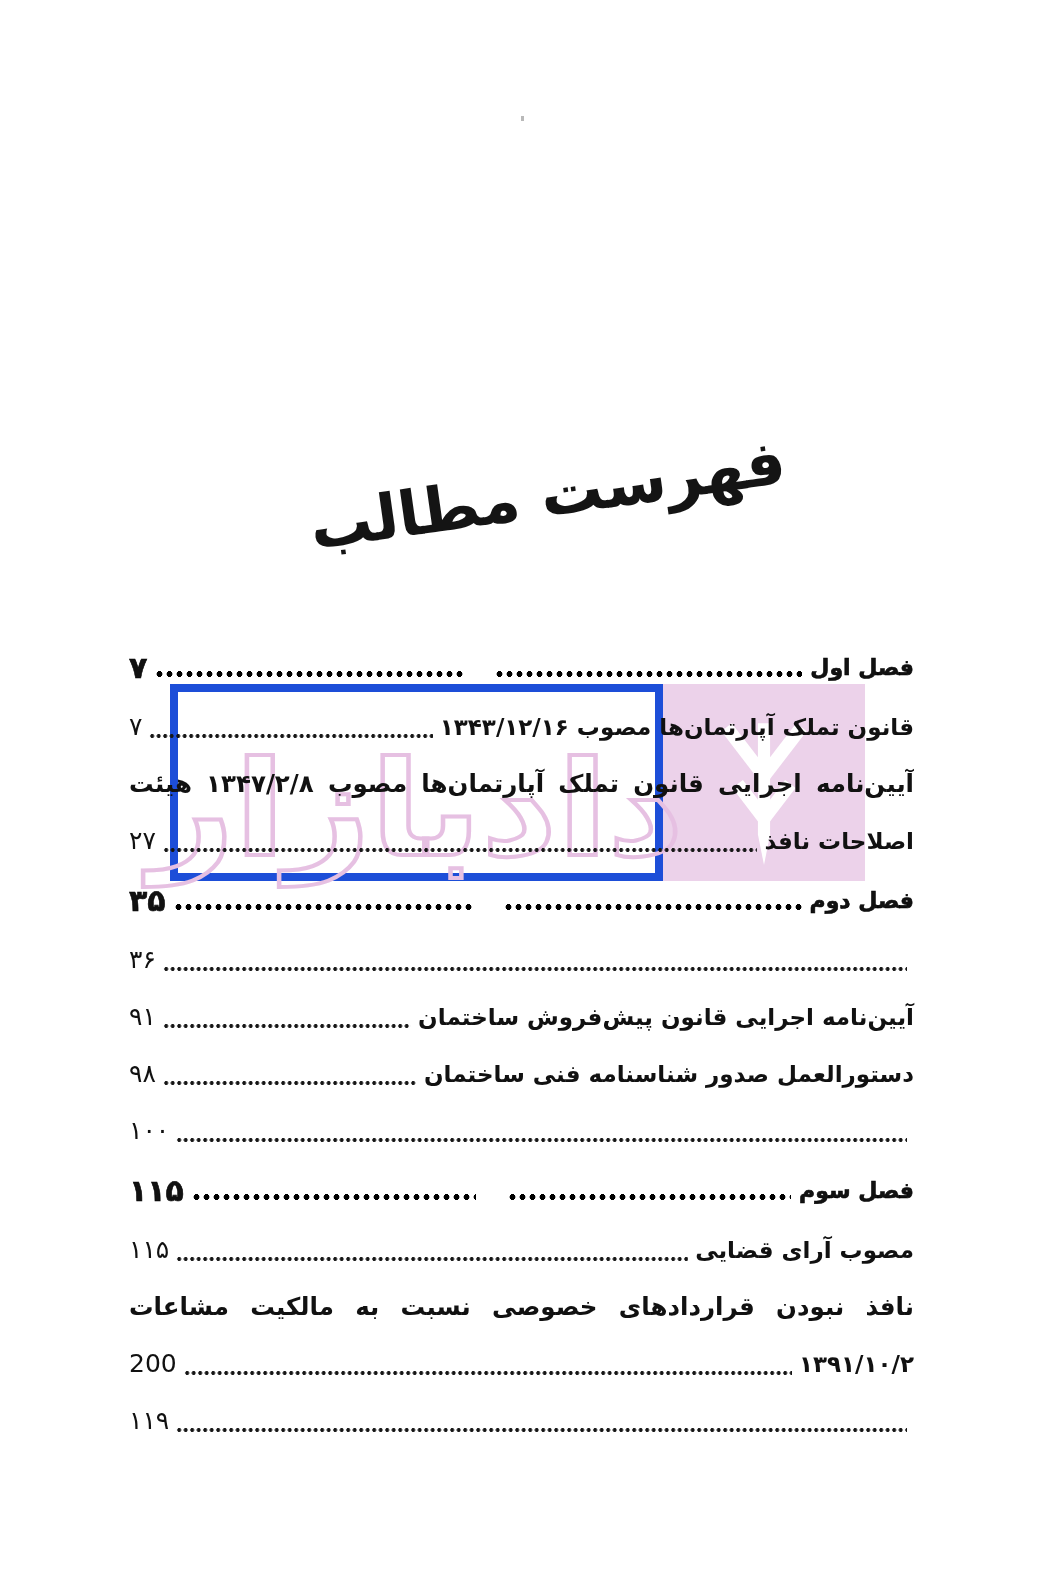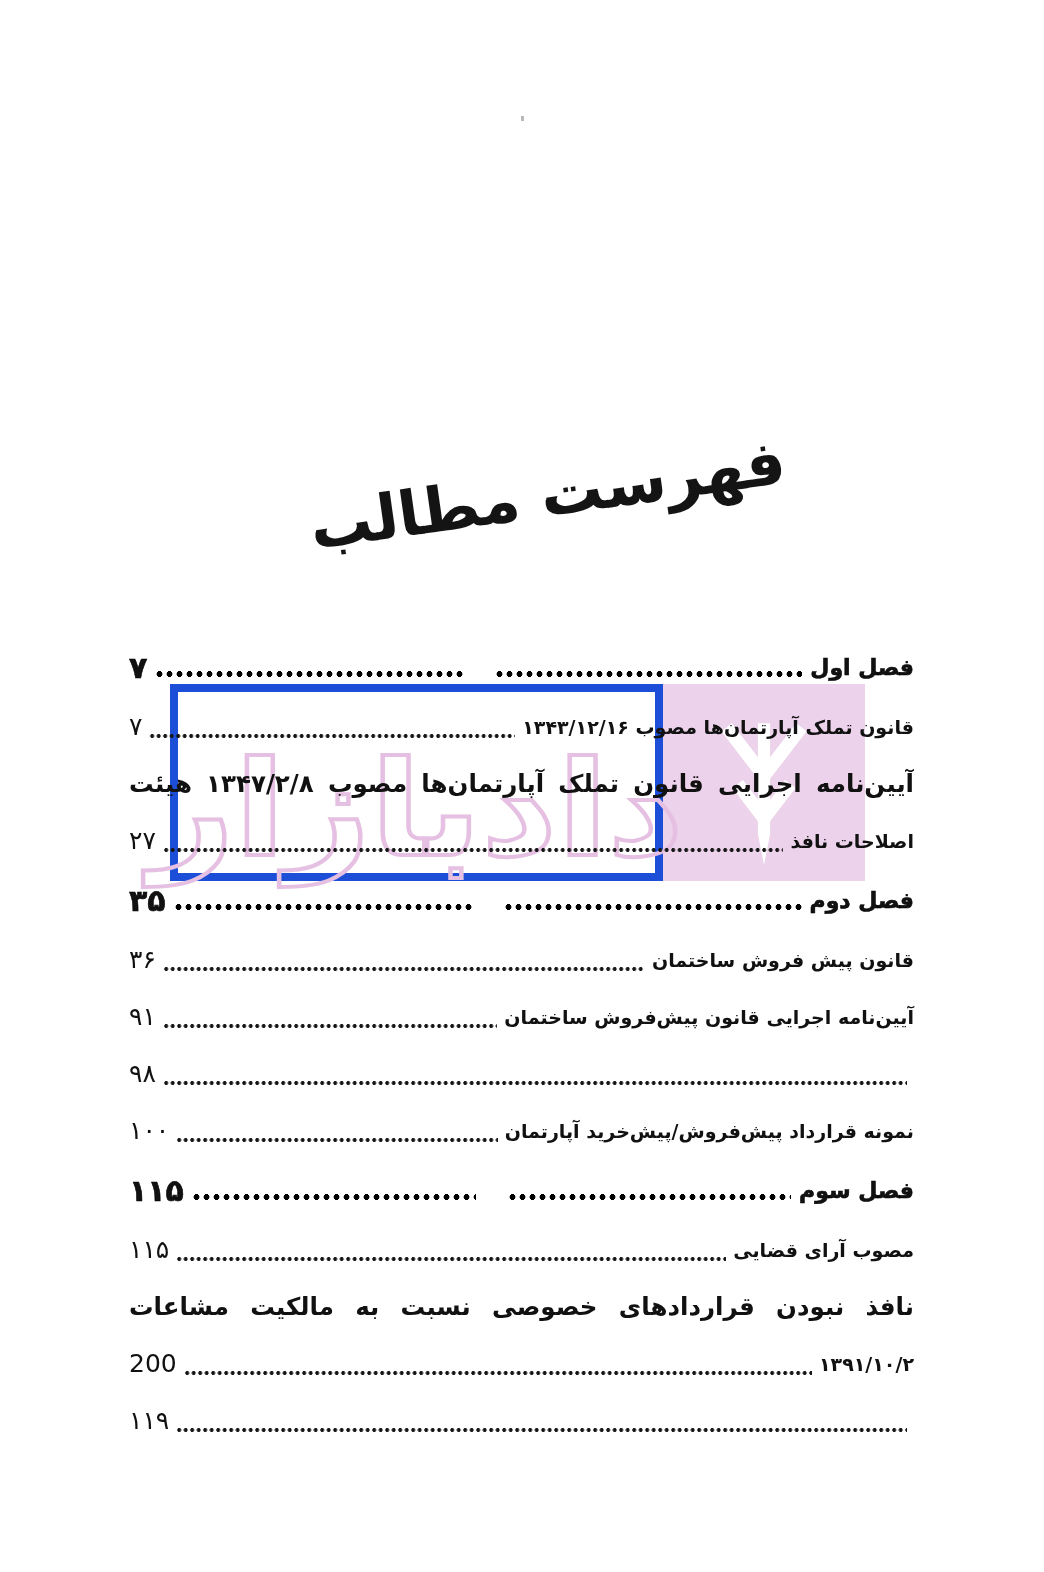--- a/index.html
+++ b/index.html
@@ -48,21 +48,21 @@
   }
   
   .toc{
     position:absolute;top:636px;right:130px;left:129px;z-index:1;color:#111;
   }
   .row{
     display:flex;align-items:center;height:57px;
   }
   .row.header{height:62px;}
   .label{
-    font-size:19px;font-weight:bold;white-space:nowrap;color:#111;
+    font-size:23px;font-weight:bold;white-space:nowrap;color:#111;
   }
   .row.header .label{
     font-size:22px;font-weight:800;
     -webkit-text-stroke:0.6px #000;
   }
   .pagenum{
     font-size:25px;font-weight:normal;white-space:nowrap;color:#111;
   }
   .row.header .pagenum{
     font-size:30px;font-weight:800;-webkit-text-stroke:0.6px #000;
@@ -139,38 +139,37 @@
 
     <div class="row header">
       <span class="label">فصل دوم</span>
       <span class="dots"></span>
       <span class="dots-gap"></span>
       <span class="dots"></span>
       <span class="pagenum">۳۵</span>
     </div>
 
     <div class="row">
-      <span class="label">قانون پیش فروش ساختمان</span>
       <span class="dots"></span>
       <span class="pagenum">۳۶</span>
     </div>
 
     <div class="row">
       <span class="label">آیین‌نامه اجرایی قانون پیش‌فروش ساختمان</span>
       <span class="dots"></span>
       <span class="pagenum">۹۱</span>
     </div>
 
     <div class="row">
+      <span class="label">دستورالعمل صدور شناسنامه فنی ساختمان</span>
       <span class="dots"></span>
       <span class="pagenum">۹۸</span>
     </div>
 
     <div class="row">
-      <span class="label">نمونه قرارداد پیش‌فروش/پیش‌خرید آپارتمان</span>
       <span class="dots"></span>
       <span class="pagenum">۱۰۰</span>
     </div>
 
     <div class="row header">
       <span class="label">فصل سوم</span>
       <span class="dots"></span>
       <span class="dots-gap"></span>
       <span class="dots"></span>
       <span class="pagenum">۱۱۵</span>

